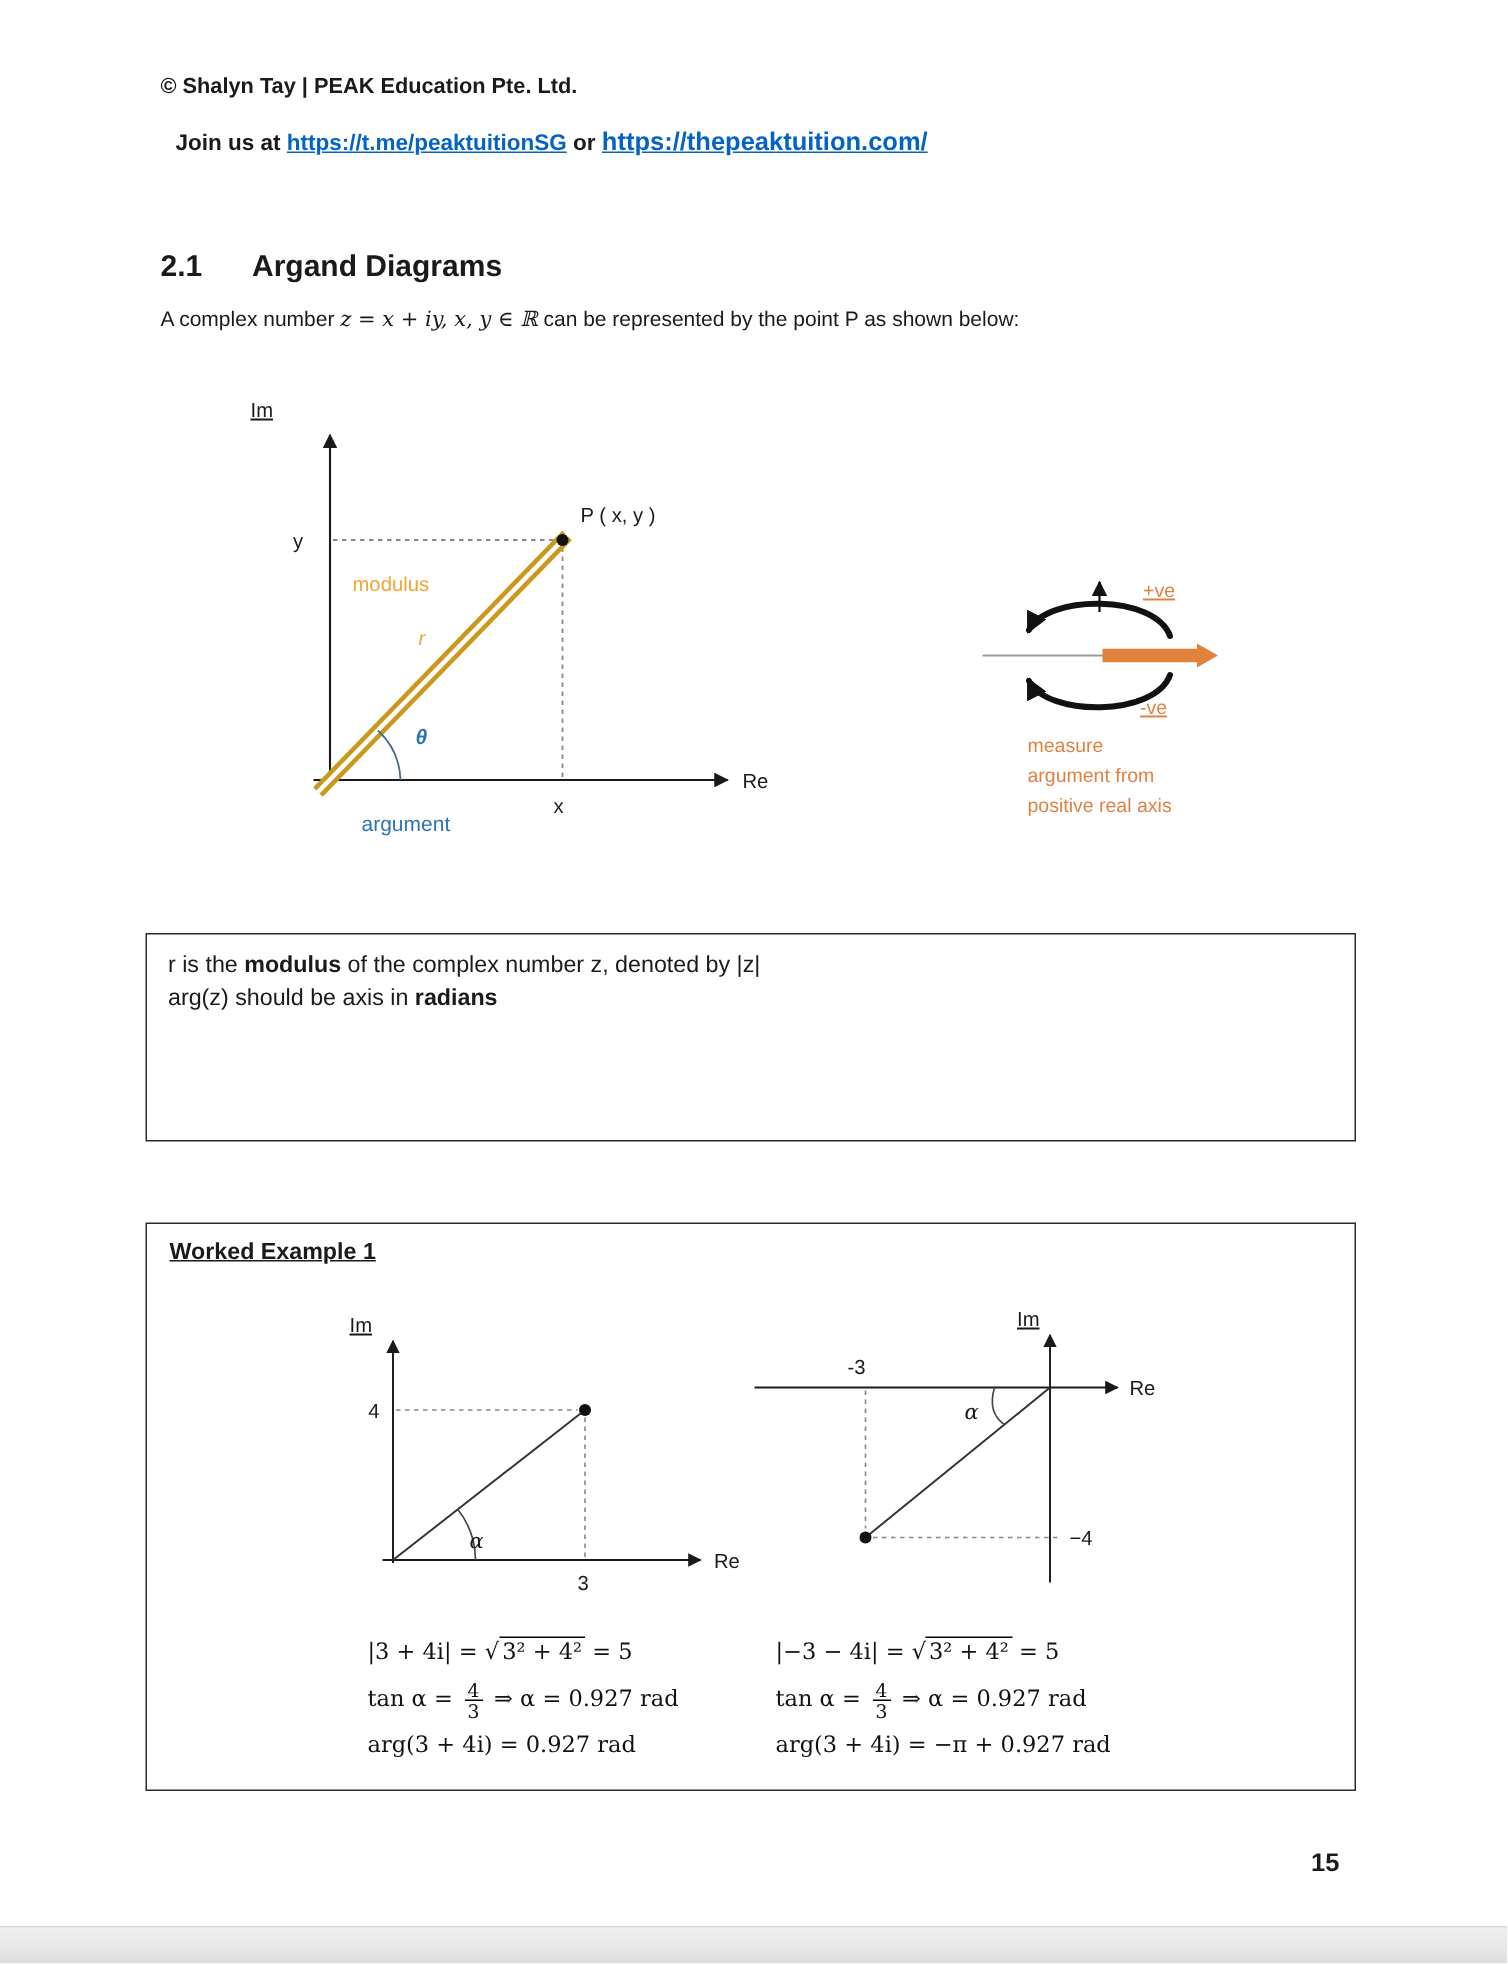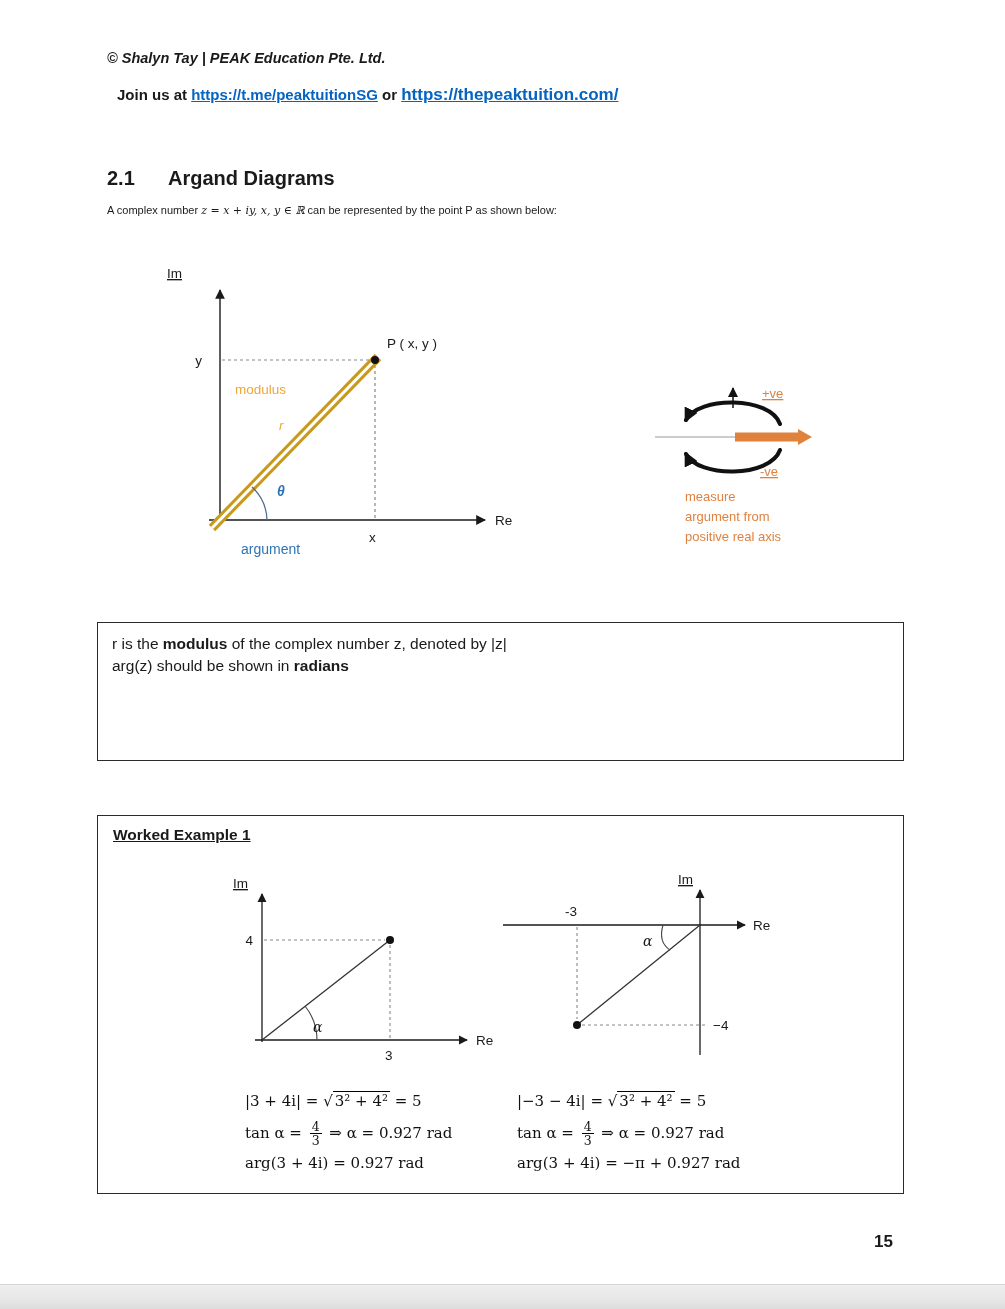--- a/index.html
+++ b/index.html
@@ -1,27 +1,27 @@
 <!DOCTYPE html>
 <html><head>
 <meta charset="utf-8">
 <style>
   * { margin:0; padding:0; box-sizing:border-box; }
   html,body { background:#ffffff; }
   body { font-family:"Liberation Sans", sans-serif; color:#1a1a1a; }
   .page { position:relative; width:1005px; height:1309px; background:#fff; overflow:hidden; }
 
-  .copyright { position:absolute; left:107px; top:50px; font-size:14.5px; font-weight:bold;font-style:italic; }
+  .copyright { position:absolute; left:107px; top:50px; font-size:14.5px; font-weight:bold; }
   .join-line { position:absolute; left:117px; top:85px; font-size:15px; font-weight:bold; }
   a.link { color:#0563c1; text-decoration:underline; cursor:pointer; }
   a.link-lg { font-size:17px; }
 
   .sec-heading { position:absolute; left:107px; top:167px; font-size:20px; font-weight:bold; }
   .sec-num { display:inline-block; width:61px; }
-  .intro { position:absolute; left:107px; top:204px; font-size:11px; width:800px; }
+  .intro { position:absolute; left:107px; top:204px; font-size:14px; width:800px; }
   .mathit { font-family:"DejaVu Serif", serif; font-style:italic; }
 
   .argand-svg { position:absolute; left:155px; top:258px; }
   .rot-svg { position:absolute; left:640px; top:370px; }
   .exl-svg { position:absolute; left:225px; top:870px; }
   .exr-svg { position:absolute; left:495px; top:868px; }
 
   .svg-label { font-family:"Liberation Sans", sans-serif; font-size:13.5px; fill:#1a1a1a; }
   .svg-gold { font-family:"Liberation Sans", sans-serif; font-size:13.5px; fill:#efa636; }
   .svg-blue { font-family:"Liberation Sans", sans-serif; font-size:14px; fill:#2e74b5; }
@@ -110,21 +110,21 @@
     <line x1="93" y1="38" x2="93" y2="18" stroke="#111" stroke-width="1.5" marker-end="url(#ar-rot-thin)"></line>
     <text x="122" y="28" class="svg-orange svg-underline">+ve</text>
     <text x="120" y="106" class="svg-orange svg-underline">-ve</text>
     <text x="45" y="131" class="svg-orange">measure</text>
     <text x="45" y="151" class="svg-orange">argument from</text>
     <text x="45" y="171" class="svg-orange">positive real axis</text>
   </svg>
 
   <div class="def-box">
     <div class="def-line"><span>r is the </span><span class="b">modulus</span><span> of the complex number z, denoted by |z|</span></div>
-    <div class="def-line"><span>arg(z) should be shown in </span><span class="b">radians</span></div>
+    <div class="def-line"><span>arg(z) should be axis in </span><span class="b">radians</span></div>
   </div>
 
   <div class="ex-box">
     <div class="ex-title">Worked Example 1</div>
   </div>
 
   <svg class="exl-svg" width="270" height="200" viewBox="0 0 270 200">
     <defs>
       <marker id="ar-exl" viewBox="0 0 10 10" refX="9" refY="5" markerWidth="7" markerHeight="7" orient="auto">
         <path d="M0,0 L10,5 L0,10 z" fill="#1a1a1a"></path>

